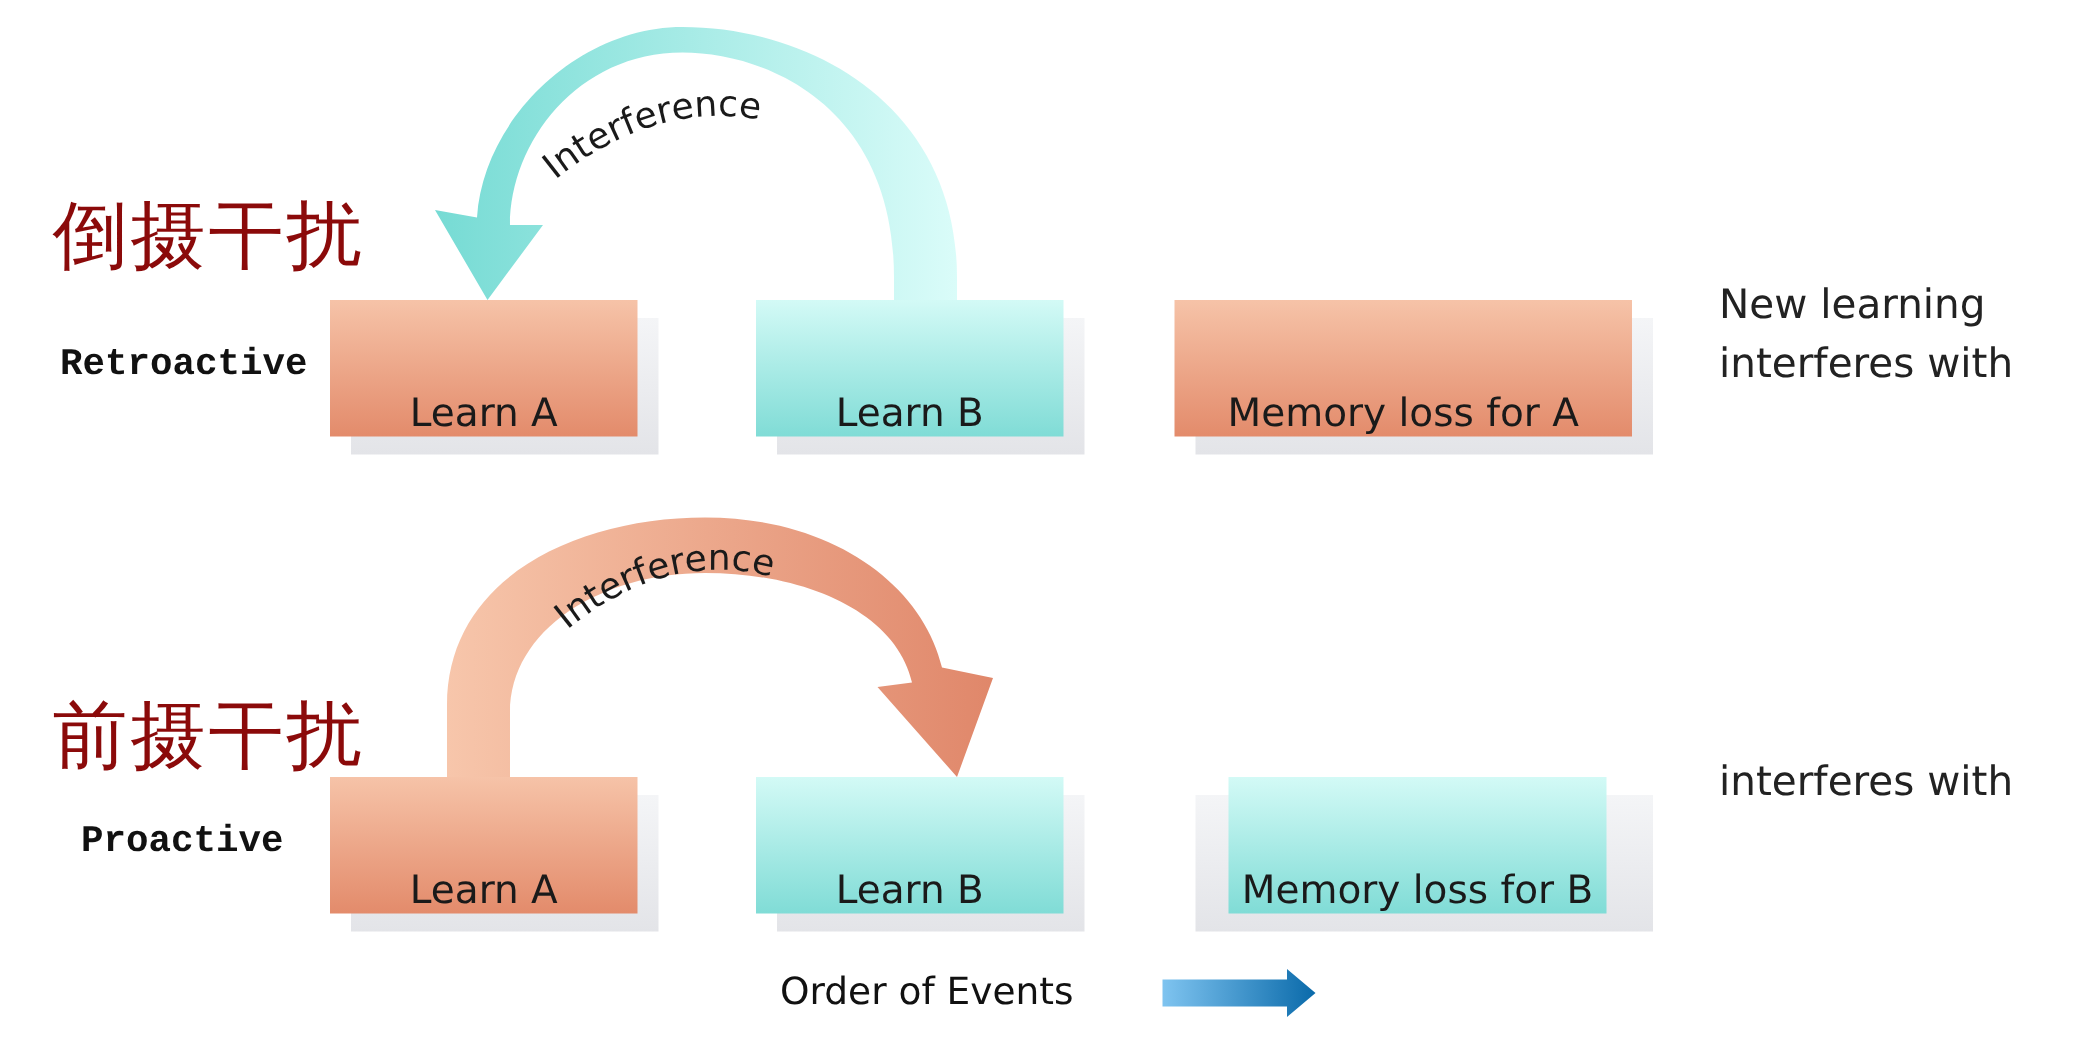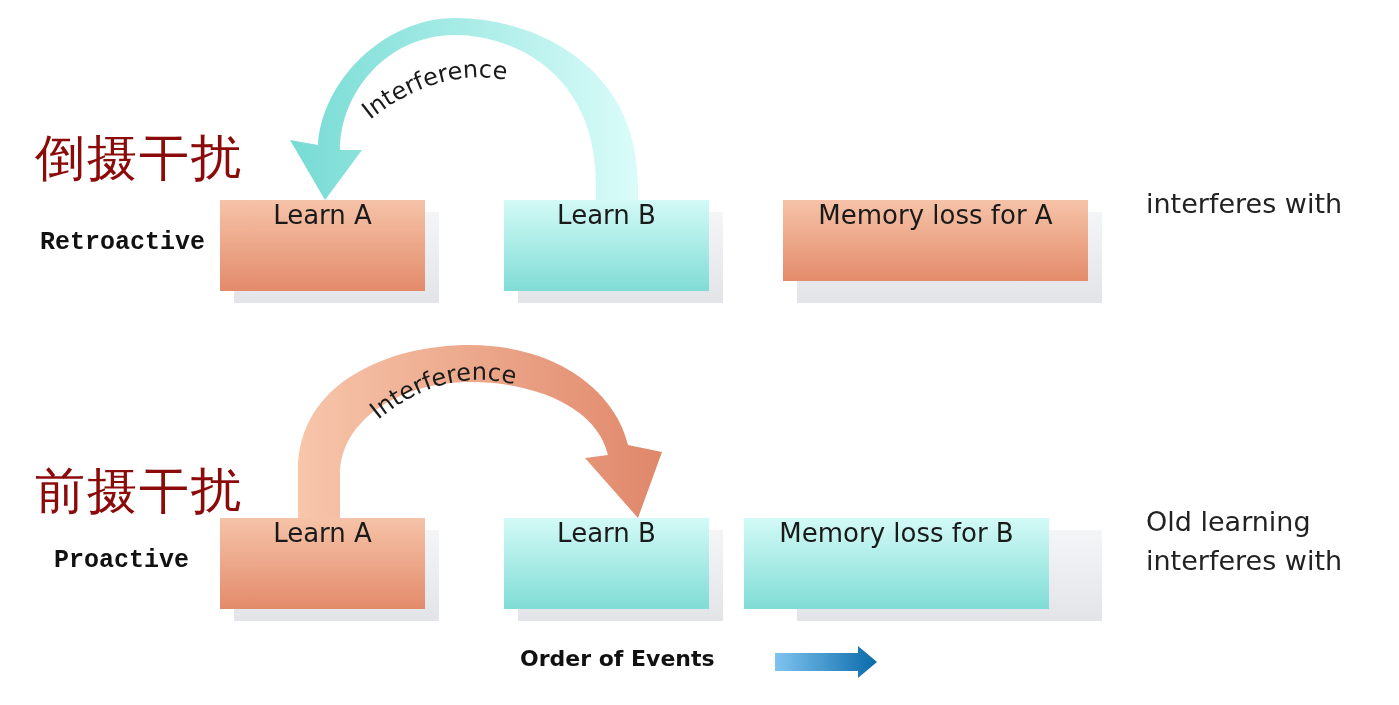--- a/index.html
+++ b/index.html
@@ -1,24 +1,24 @@
 <!DOCTYPE html>
 <html><head>
 <meta charset="utf-8">
 <style>
   html,body{margin:0;padding:0;background:#ffffff;}
   body{width:1399px;height:705px;position:relative;overflow:hidden;font-family:"DejaVu Sans","Liberation Sans",sans-serif;}
   .cn{position:absolute;font-family:Liberation Mono, monospace;color:#8b0a0a;font-size:50px;line-height:1;letter-spacing:2px;}
   .rowlabel{position:absolute;font-family:Liberation Mono, monospace;font-weight:bold;font-size:25px;color:#111;}
   .shadow{position:absolute;background:linear-gradient(to bottom,#f4f5f7,#e3e4e8);}
-  .box{position:absolute;display:flex;align-items:flex-start;justify-content:center;font-size:26px;color:#1a1a1a;font-family:"DejaVu Sans","Liberation Sans",sans-serif;}
+  .box{position:absolute;display:flex;align-items:flex-end;justify-content:center;font-size:26px;color:#1a1a1a;font-family:"DejaVu Sans","Liberation Sans",sans-serif;}
   .salmon{background:linear-gradient(to bottom,#f6c3a8,#e38b6b);}
   .teal{background:linear-gradient(to bottom,#d3faf6,#80dcd6);}
   .desc{position:absolute;font-size:27px;line-height:39px;color:#222;font-family:"DejaVu Sans","Liberation Sans",sans-serif;}
-  .order{position:absolute;font-weight:bold;font-size:22px;color:#111;font-family:"DejaVu Sans","Liberation Sans",sans-serif;}
+  .order{position:absolute;font-weight:normal;font-size:25px;color:#111;font-family:"DejaVu Sans","Liberation Sans",sans-serif;}
   svg.arc{position:absolute;left:0;top:0;overflow:visible;}
 </style>
 </head>
 <body>
 
 <svg class="arc" width="1399" height="705">
   <defs>
     <linearGradient id="tealGrad" x1="0" y1="0" x2="1" y2="0">
       <stop offset="0" stop-color="#76dbd4"></stop>
       <stop offset="1" stop-color="#dafcf9"></stop>
@@ -62,44 +62,44 @@
 <div class="box salmon" style="left:220px;top:200px;width:205px;height:91px;">
   <span>Learn A</span>
 </div>
 
 <div class="shadow" style="left:518px;top:212px;width:205px;height:91px;"></div>
 <div class="box teal" style="left:504px;top:200px;width:205px;height:91px;">
   <span>Learn B</span>
 </div>
 
 <div class="shadow" style="left:797px;top:212px;width:305px;height:91px;"></div>
-<div class="box salmon" style="left:783px;top:200px;width:305px;height:81px;">
+<div class="box salmon" style="left:783px;top:200px;width:305px;height:91px;">
   <span>Memory loss for A</span>
 </div>
 
 <div class="desc" style="left:1146px;top:184px;">
+  <div>New learning</div>
   <div>interferes with</div>
 </div>
 
 <div class="cn" style="left:35px;top:470px;">前摄干扰</div>
 <div class="rowlabel" style="left:54px;top:546px;">Proactive</div>
 
 <div class="shadow" style="left:234px;top:530px;width:205px;height:91px;"></div>
 <div class="box salmon" style="left:220px;top:518px;width:205px;height:91px;">
   <span>Learn A</span>
 </div>
 
 <div class="shadow" style="left:518px;top:530px;width:205px;height:91px;"></div>
 <div class="box teal" style="left:504px;top:518px;width:205px;height:91px;">
   <span>Learn B</span>
 </div>
 
 <div class="shadow" style="left:797px;top:530px;width:305px;height:91px;"></div>
-<div class="box teal" style="left:744px;top:518px;width:305px;height:91px;">
+<div class="box teal" style="left:819px;top:518px;width:252px;height:91px;">
   <span>Memory loss for B</span>
 </div>
 
 <div class="desc" style="left:1146px;top:502px;">
-  <div>Old learning</div>
   <div>interferes with</div>
 </div>
 
 <div class="order" style="left:520px;top:646px;">Order of Events</div>
 
 </body></html>

